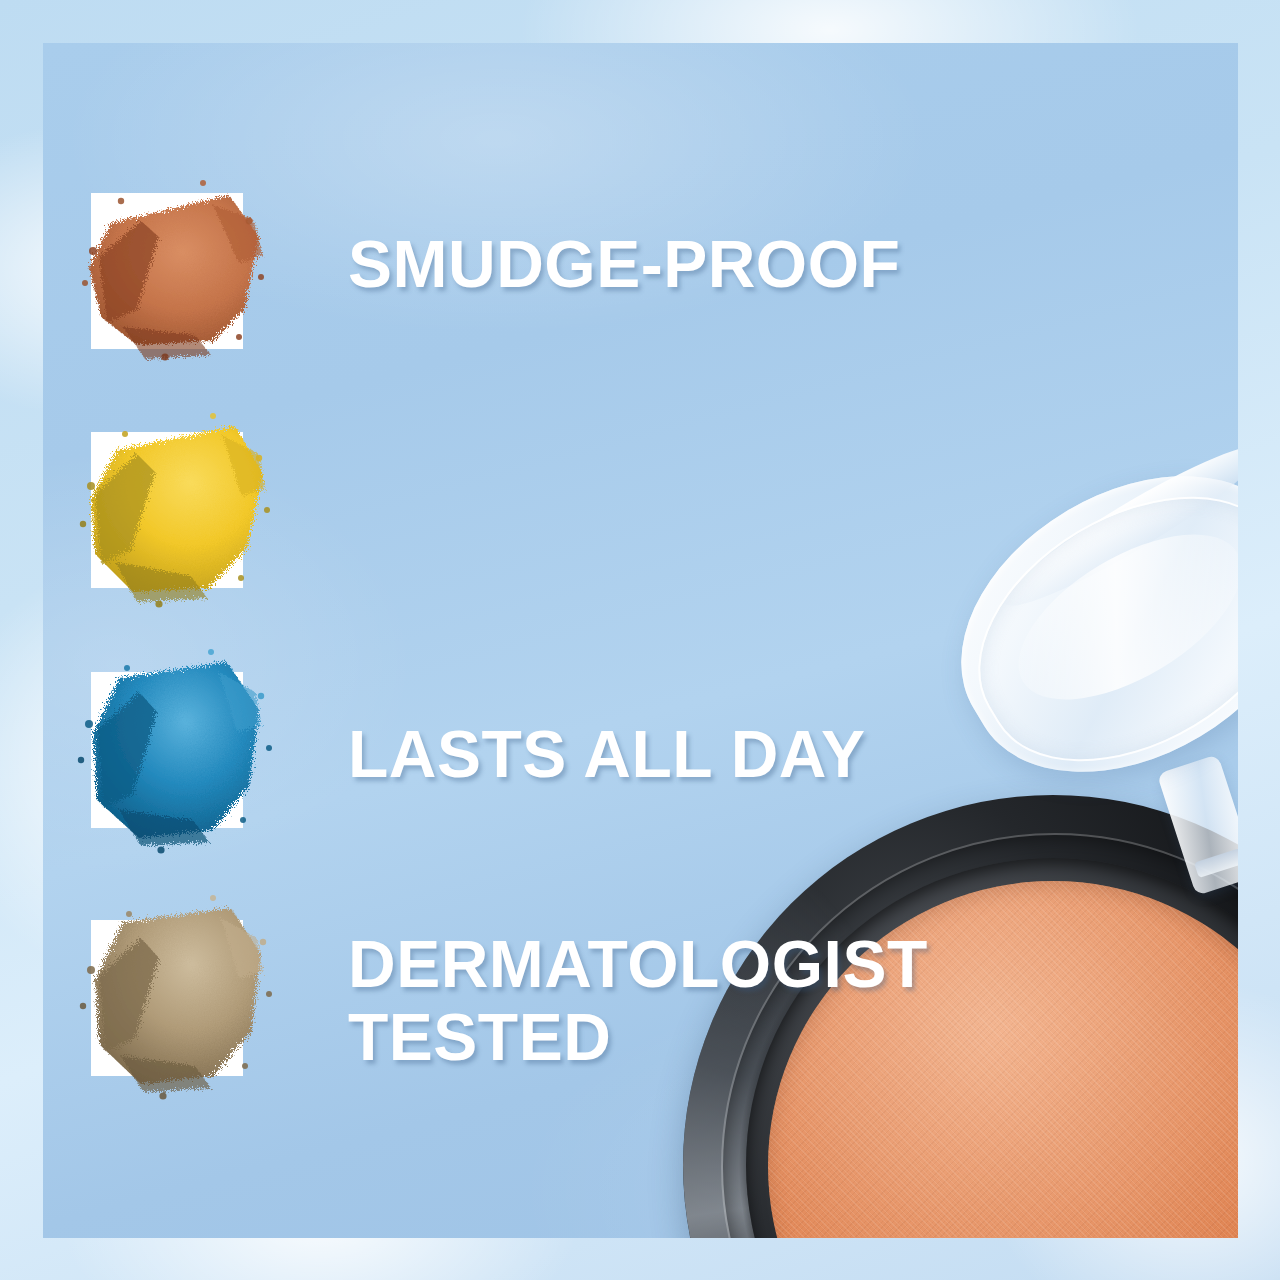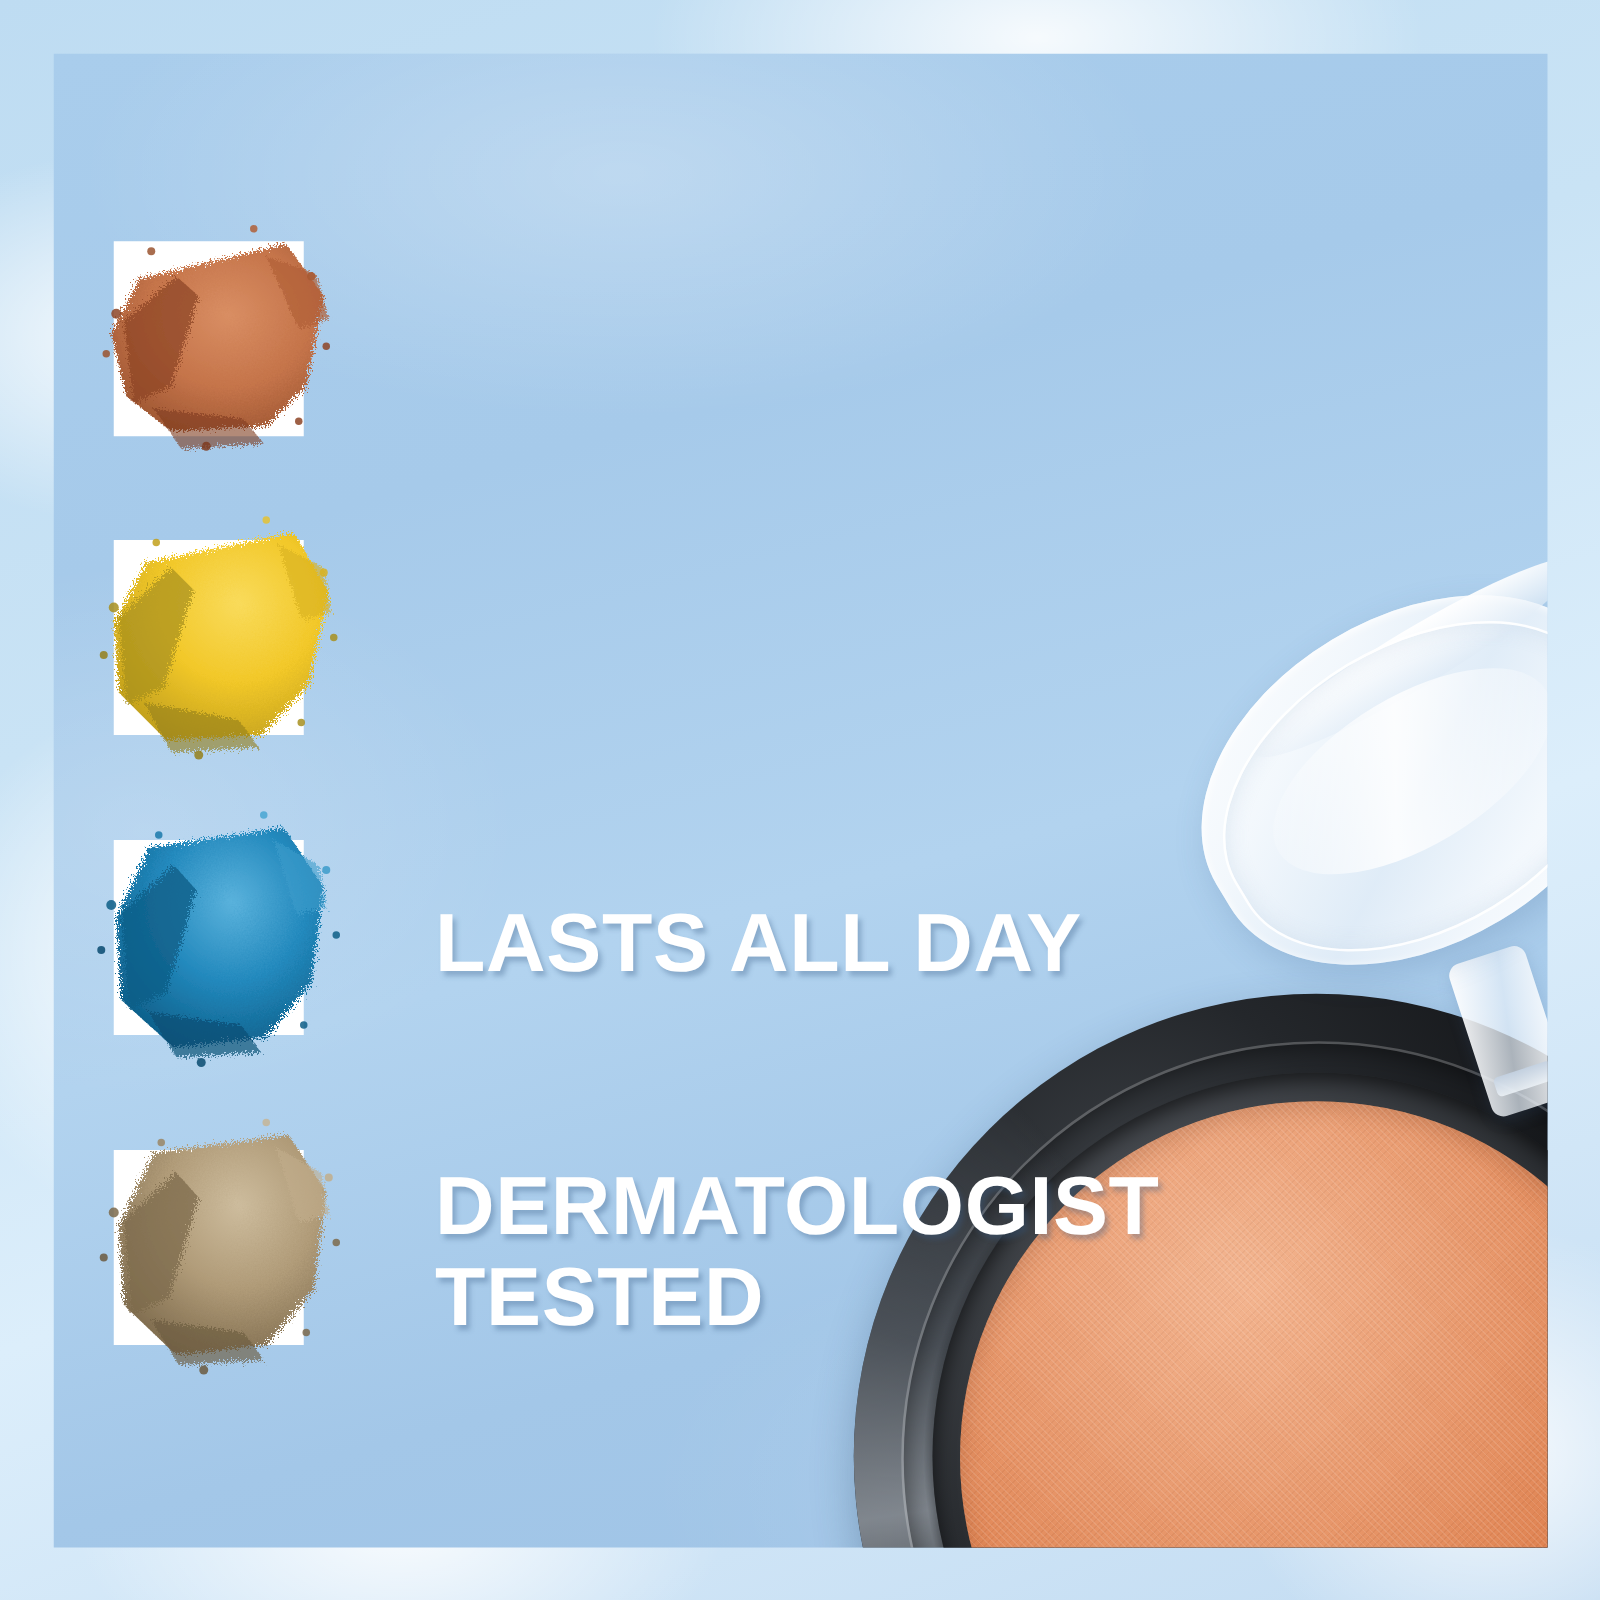--- a/index.html
+++ b/index.html
@@ -257,20 +257,21 @@
     <div id="lid">
       <div class="hinge"></div>
       <div class="lidbody"></div>
       <div class="lidedge"></div>
       <div class="lidrim"></div>
       <div class="lidglint"></div>
     </div>
 
   </div>
 
+  <div class="feat" style="top:228px;">SMUDGE-PROOF</div>
 
 
   <div class="feat" style="top:718px;">LASTS ALL DAY</div>
 
   <div class="feat" style="top:928px;">DERMATOLOGIST
 TESTED</div>
 
 </div>
 
 </body></html>

